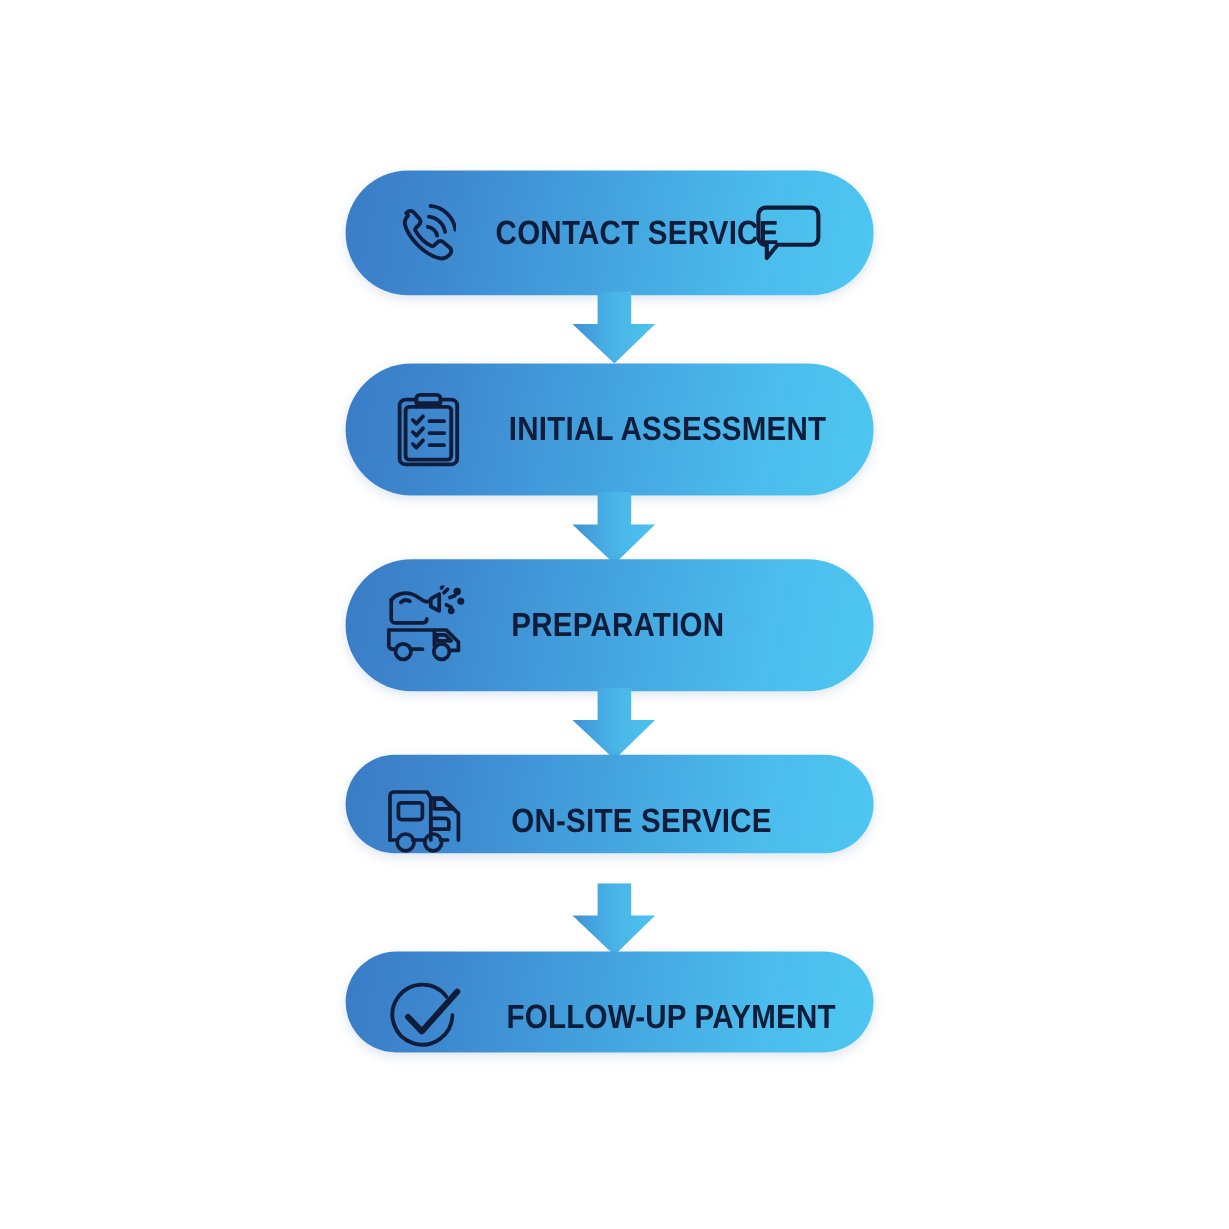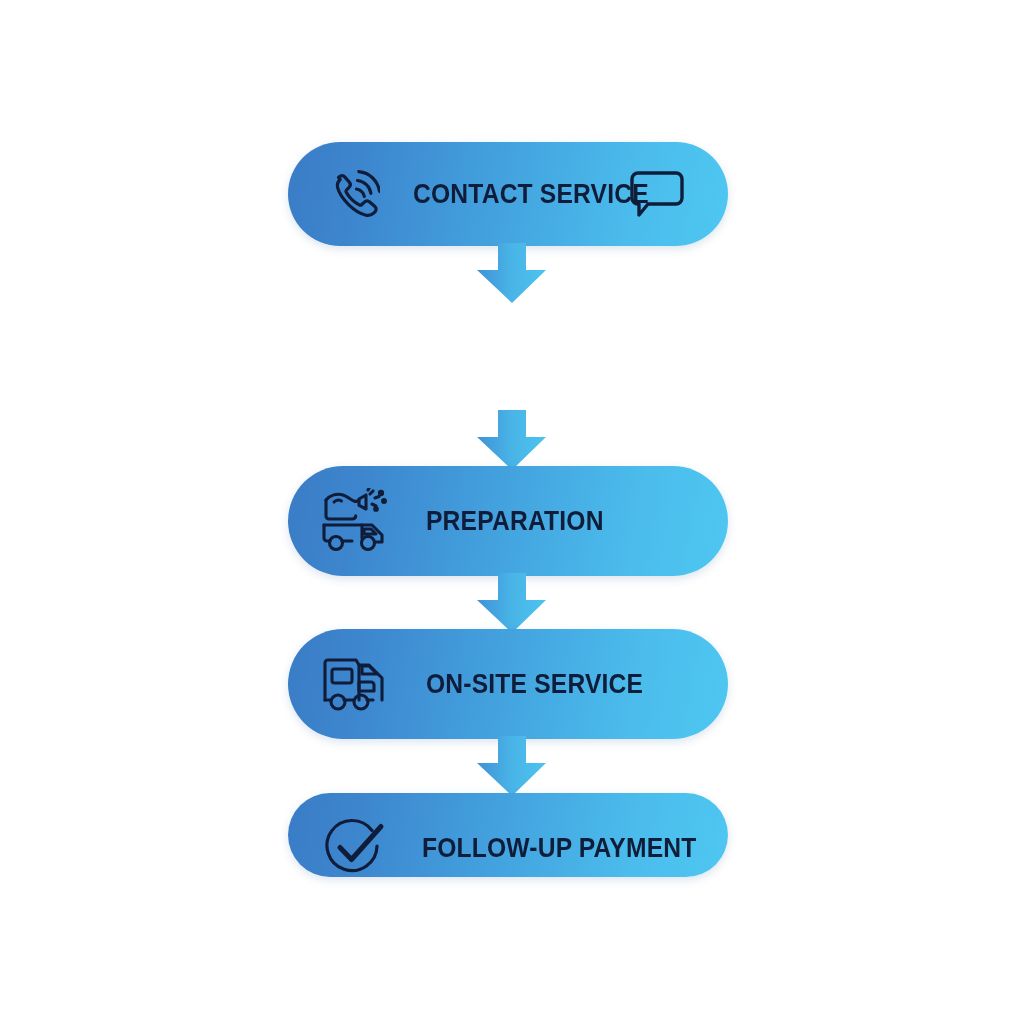--- a/index.html
+++ b/index.html
@@ -111,20 +111,36 @@
           </linearGradient>
           <linearGradient id="agrad1v" x1="0" y1="0" x2="0" y2="1">
             <stop offset="0%" stop-color="#3f8fd4"></stop>
             <stop offset="100%" stop-color="#4cc3ef"></stop>
           </linearGradient>
         </defs>
         <path d="M27 0h28v27h20L41 60 6 27h21z" fill="url(#agrad1)"></path>
       </svg>
     </div>
 
+    <div class="step-pill" style="left:288px; top:303px; width:440px; height:110px;">
+      <span class="pill-icon" style="left:40px; top:23px; width:58px; height:64px;">
+        <svg width="58" height="64" viewBox="0 0 58 64" fill="none" stroke="#101d3a" stroke-width="3.2" stroke-linecap="round" stroke-linejoin="round">
+          <path d="M18 7h-8a5 5 0 0 0-5 5v44a5 5 0 0 0 5 5h38a5 5 0 0 0 5-5V12a5 5 0 0 0-5-5h-8"></path>
+          <rect x="10" y="13" width="38" height="44" rx="3"></rect>
+          <path d="M22 3h14a3 3 0 0 1 3 3v4H19V6a3 3 0 0 1 3-3z"></path>
+          <path d="M16 24l3 3 5.5-6"></path>
+          <path d="M16 34l3 3 5.5-6"></path>
+          <path d="M16 44l3 3 5.5-6"></path>
+          <path d="M30 25h12"></path>
+          <path d="M30 35h12"></path>
+          <path d="M30 45h12"></path>
+        </svg>
+      </span>
+      <span class="pill-label" style="left:136px; top:35px; width:320px; font-size:28px; line-height:40px;">INITIAL ASSESSMENT</span>
+    </div>
 
     <div class="connector-arrow" style="left:471px; top:410px; width:82px; height:60px;">
       <svg width="82" height="60" viewBox="0 0 82 60">
         <defs>
           <linearGradient id="agrad2" x1="0" y1="0" x2="1" y2="0">
             <stop offset="0%" stop-color="#3f92d6"></stop>
             <stop offset="50%" stop-color="#49b4e7"></stop>
             <stop offset="100%" stop-color="#4cc3ef"></stop>
           </linearGradient>
         </defs>
@@ -161,21 +177,21 @@
           <linearGradient id="agrad3" x1="0" y1="0" x2="1" y2="0">
             <stop offset="0%" stop-color="#3f92d6"></stop>
             <stop offset="50%" stop-color="#49b4e7"></stop>
             <stop offset="100%" stop-color="#4cc3ef"></stop>
           </linearGradient>
         </defs>
         <path d="M27 0h28v27h20L41 60 6 27h21z" fill="url(#agrad3)"></path>
       </svg>
     </div>
 
-    <div class="step-pill" style="left:288px; top:629px; width:440px; height:110px;">
+    <div class="step-pill" style="left:288px; top:629px; width:440px; height:82px;">
       <span class="pill-icon" style="left:32px; top:22px; width:74px; height:66px;">
         <svg width="74" height="66" viewBox="0 0 74 66" fill="none" stroke="#101d3a" stroke-width="3.1" stroke-linecap="round" stroke-linejoin="round">
           <path d="M5 49V12a3 3 0 0 1 3-3h28l3 5h10l13 13v22"></path>
           <path d="M5 49h6"></path>
           <path d="M24 49h9"></path>
           <path d="M47 49h6"></path>
           <rect x="12" y="18" width="20" height="14" rx="2.5"></rect>
           <path d="M42 15h7l8 8H42z"></path>
           <path d="M39 31h12a3 3 0 0 1 3 3v6H39z"></path>
           <path d="M39 14v35"></path>

